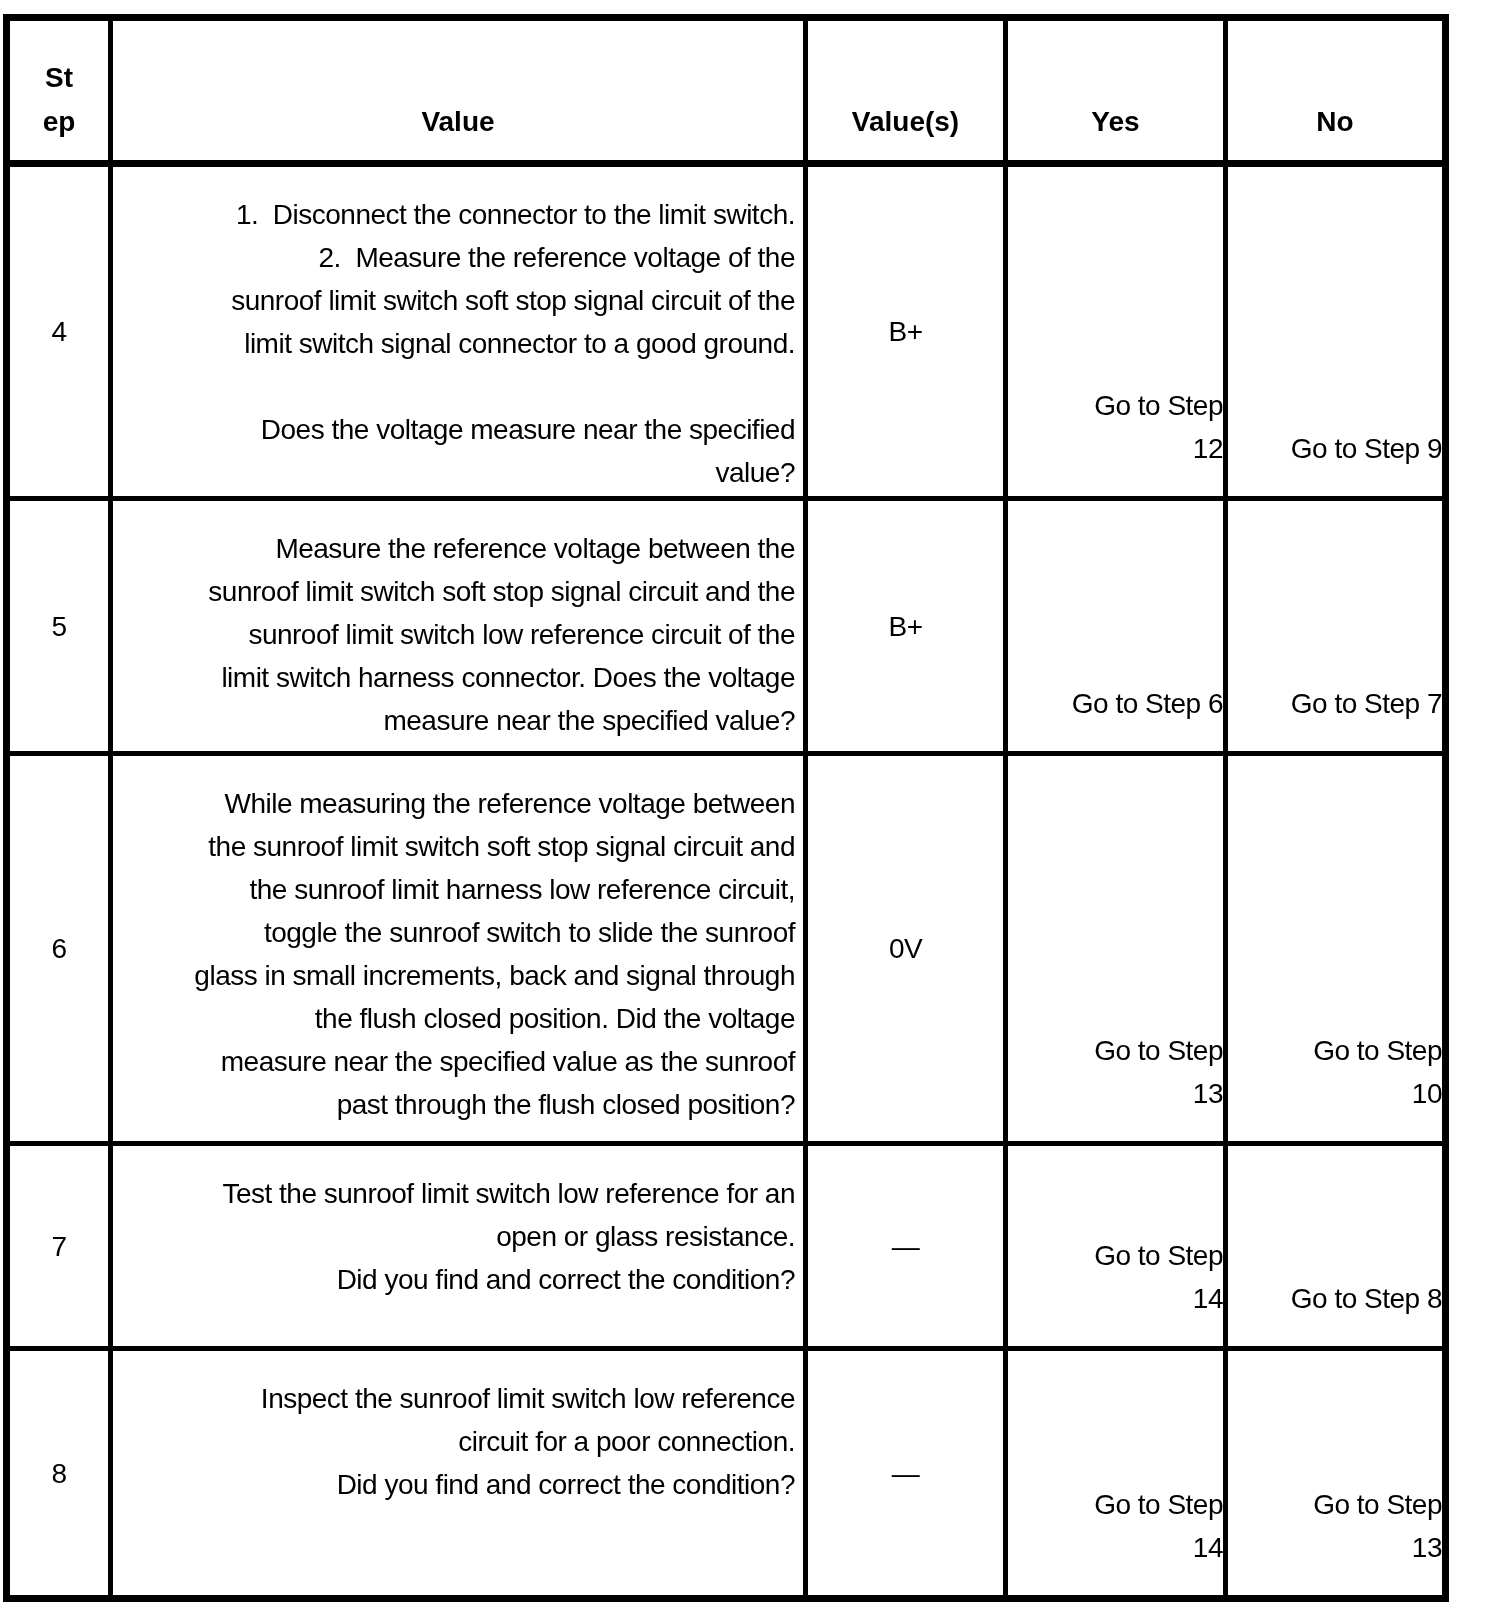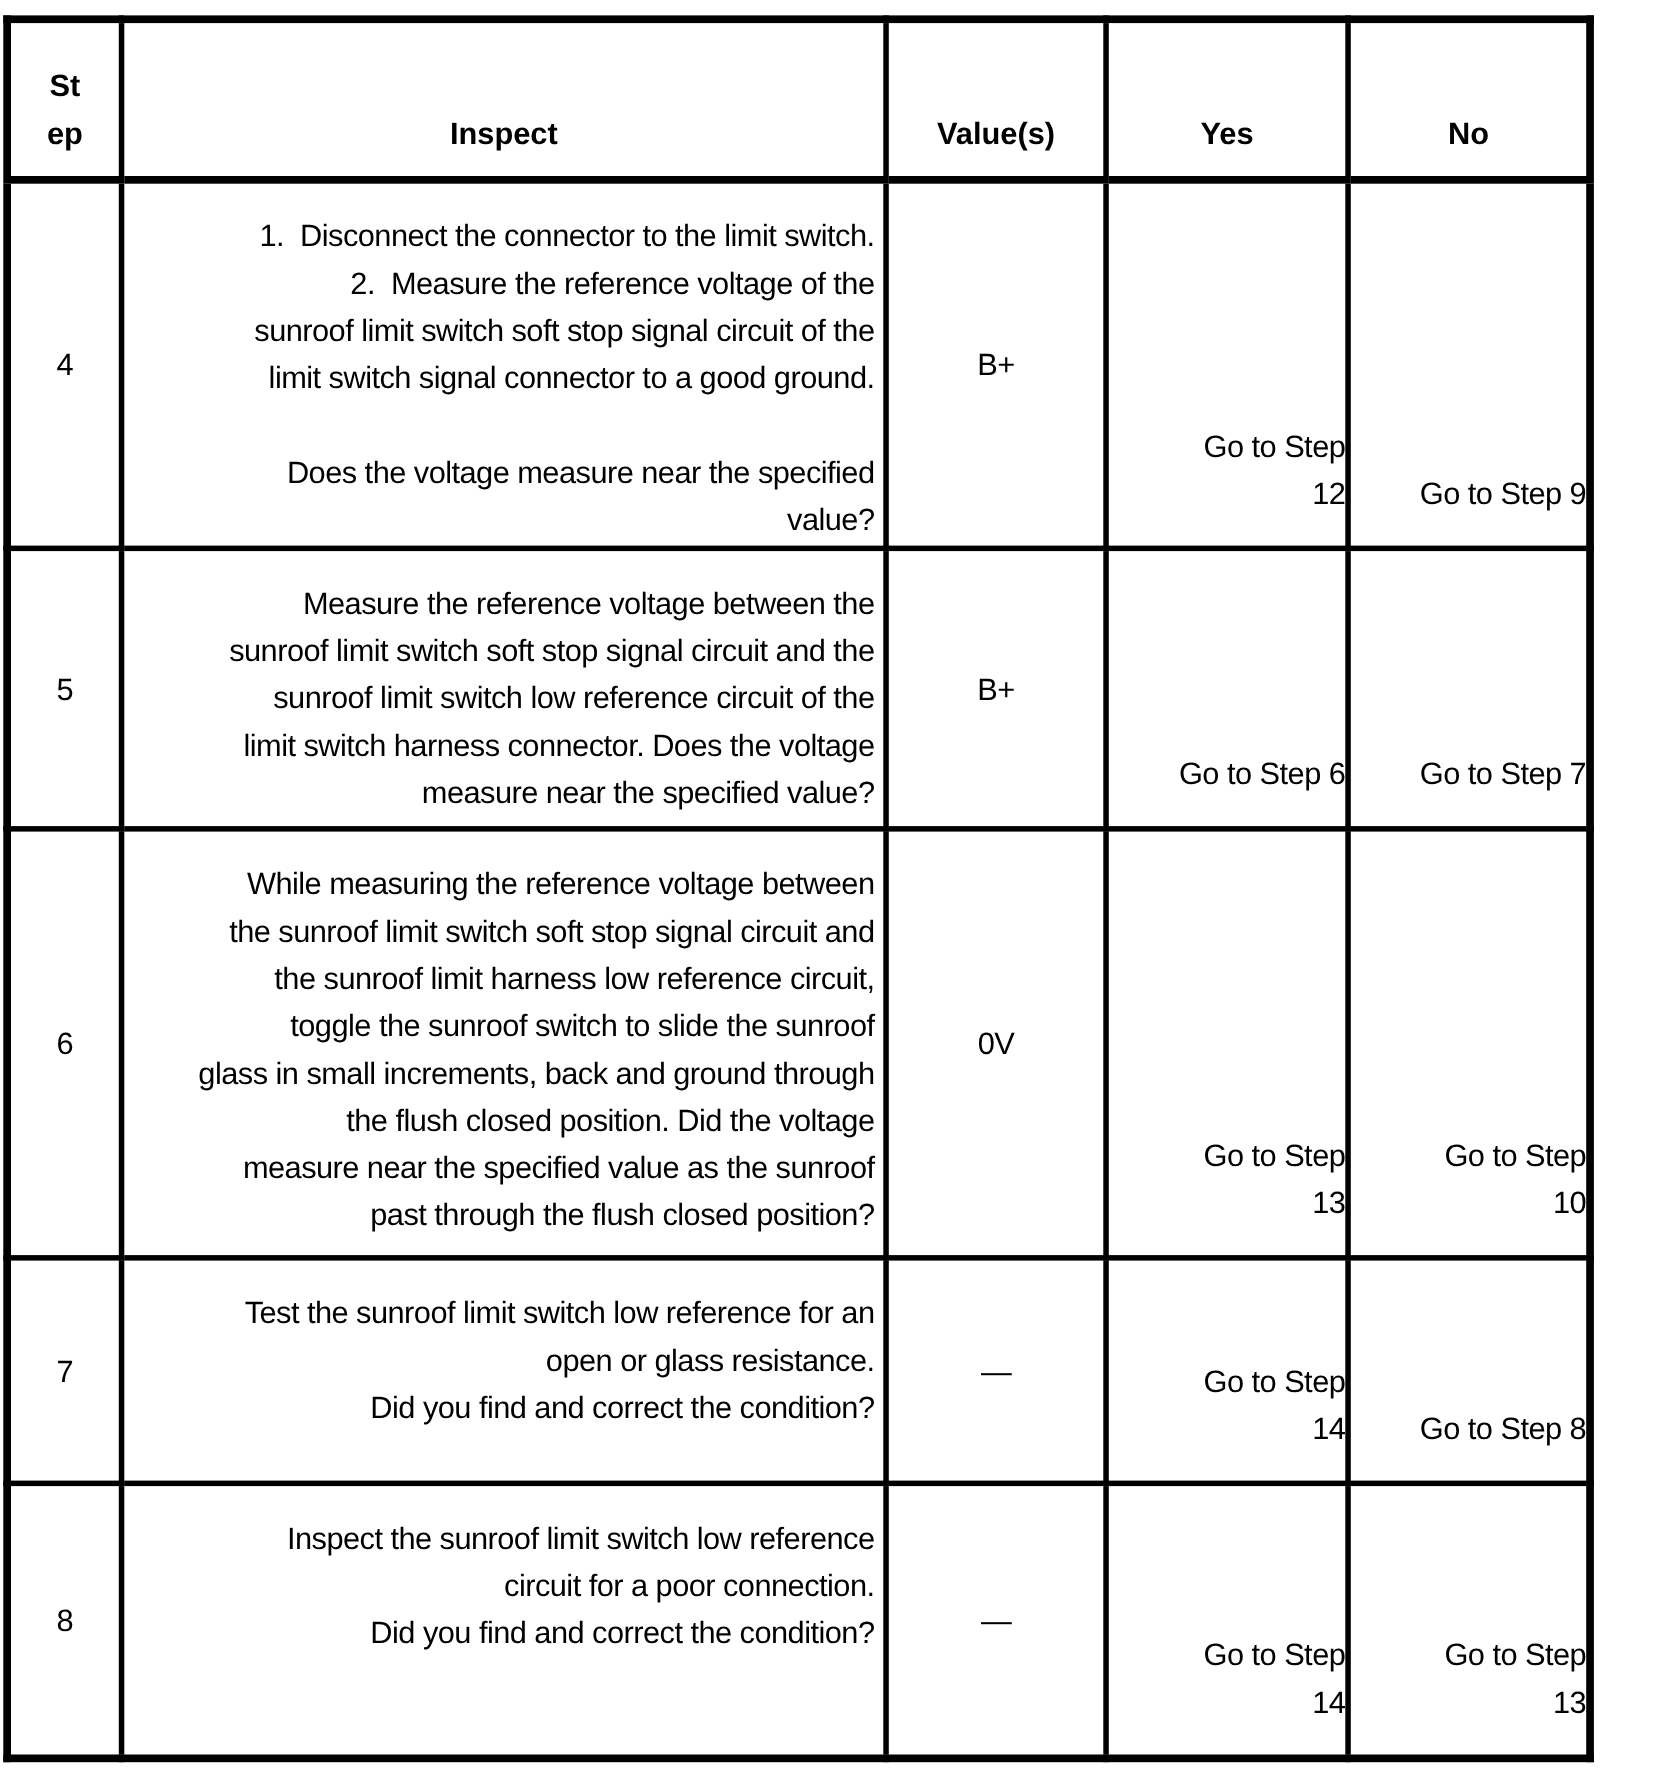--- a/index.html
+++ b/index.html
@@ -85,21 +85,21 @@
       <col class="col-step">
       <col class="col-action">
       <col class="col-value">
       <col class="col-yes">
       <col class="col-no">
     </colgroup>
     <thead>
       <tr>
         <th class="step-h">St
 ep</th>
-        <th>Inspect</th>
+        <th>Value</th>
         <th>Value(s)</th>
         <th>Yes</th>
         <th>No</th>
       </tr>
     </thead>
     <tbody>
         <tr>
           <td class="step-cell">
             <div class="para">4</div>
           </td>
@@ -146,21 +146,21 @@
         </tr>
         <tr>
           <td class="step-cell">
             <div class="para">6</div>
           </td>
           <td class="action-cell">
             <div class="para">While measuring the reference voltage between</div>
             <div class="para">the sunroof limit switch soft stop signal circuit and</div>
             <div class="para">the sunroof limit harness low reference circuit,</div>
             <div class="para">toggle the sunroof switch to slide the sunroof</div>
-            <div class="para">glass in small increments, back and ground through</div>
+            <div class="para">glass in small increments, back and signal through</div>
             <div class="para">the flush closed position. Did the voltage</div>
             <div class="para">measure near the specified value as the sunroof</div>
             <div class="para">past through the flush closed position?</div>
           </td>
           <td class="value-cell">
             <div class="para">0V</div>
           </td>
           <td class="yes-cell">
             <div class="para">Go to Step</div>
             <div class="para">13</div>

